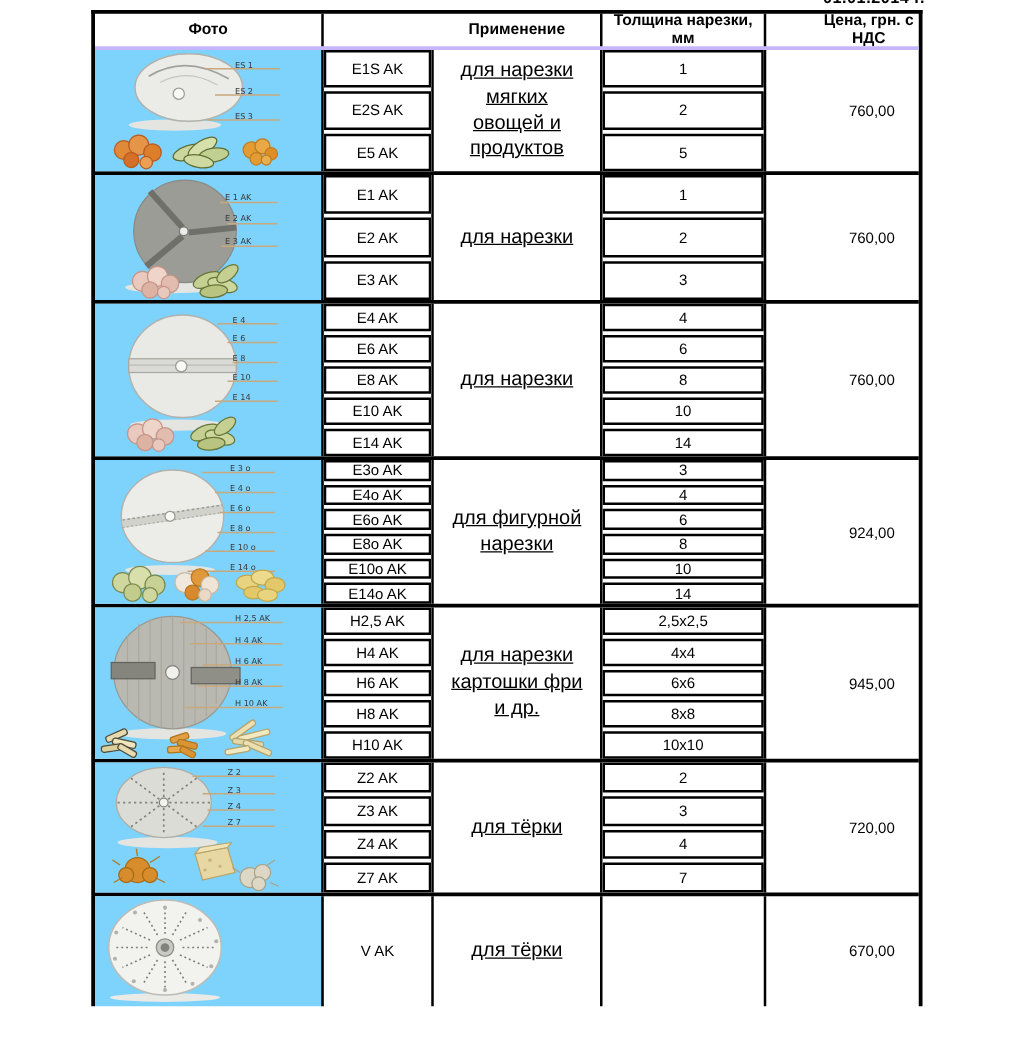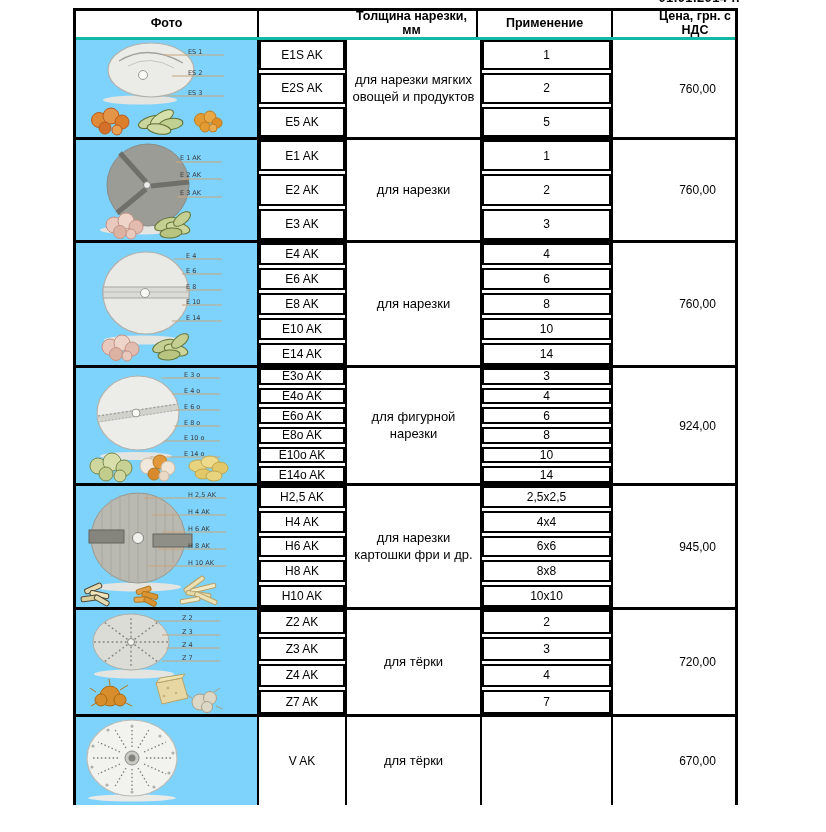--- a/index.html
+++ b/index.html
@@ -4,33 +4,33 @@
 <style>
   * { margin:0; padding:0; box-sizing:border-box; }
   html,body { width:826px; height:832px; background:#fff; }
   body { font-family:"Liberation Sans", sans-serif; color:#000; position:relative; overflow:hidden; }
 
   .topnote-clip { position:absolute; top:0; left:0; width:100%; height:6px; overflow:hidden; }
   .topnote { position:absolute; top:-10px; right:86px; font-size:13px; font-weight:bold; letter-spacing:.4px; }
 
   .pricetable { position:absolute; left:73px; top:8px; width:665px; border:3px solid #000; border-bottom:none; background:#fff; }
 
-  .hrow { display:flex; height:29px; border-bottom:3px solid #14b8a6; }
+  .hrow { display:flex; height:29px; border-bottom:3px solid #c4b5fd; }
   .hcell { display:flex; align-items:center; justify-content:center; text-align:center;
            font-weight:bold; font-size:12.5px; line-height:1.1; border-right:2px solid #000; padding:0 2px; }
   .w-photo { width:183px; } .w-model { width:88px;margin-top:47px; } .w-app { width:135px; } .w-thick { width:131px; }
   .w-price { flex:1; border-right:none !important;padding-left:44px; }
 
   .group { display:flex; border-bottom:3px solid #000; }
   .group.lastrow { border-bottom:none; }
   .cell { border-right:2px solid #000; position:relative; }
   .c-photo { width:183px; overflow:hidden; background:#7dd3fc; }
   .c-model { width:88px; display:flex; flex-direction:column; gap:3px; }
   .c-app   { width:135px; display:flex; align-items:center; justify-content:center; text-align:center;
-             font-size:13px; line-height:1.3; padding:0 3px; }
+             font-size:16px; line-height:1.3; padding:0 13px;text-decoration:underline; }
   .c-thick { width:131px; display:flex; flex-direction:column; gap:3px; }
   .c-price { flex:1; border-right:none; display:flex; align-items:center; justify-content:center; font-size:12px;padding-left:47px; }
 
   .box { flex:1; border:2px solid #000; display:flex; align-items:center; justify-content:center;
          font-size:12px; background:#fff; overflow:hidden; line-height:1; }
   .solo { flex:1; display:flex; align-items:center; justify-content:center; font-size:12px; }
 
   .photo-art { position:absolute; left:0; top:0; display:block; }
   .plabel { position:absolute; font-size:6.5px; line-height:1; color:#3a3a3a; white-space:nowrap;
             font-family:"DejaVu Sans", sans-serif; }
@@ -40,22 +40,22 @@
 
 <div class="topnote-clip">
   <div class="topnote">01.01.2014 г.</div>
 </div>
 
 <div class="pricetable">
 
   <div class="hrow">
     <div class="hcell w-photo">Фото</div>
     <div class="hcell w-model">Модель</div>
+    <div class="hcell w-app">Применение</div>
     <div class="hcell w-thick">Толщина нарезки, мм</div>
-    <div class="hcell w-app">Применение</div>
     <div class="hcell w-price w-price">Цена, грн. с НДС</div>
   </div>
 
   <div class="group" style="height:100px">
     <div class="cell c-photo">
       <svg class="photo-art" width="183" height="97" viewBox="0 0 183 97">
         <ellipse cx="64" cy="60" rx="37" ry="4.5" fill="#e4e4e1"></ellipse>
         <ellipse cx="75" cy="30" rx="43" ry="27" fill="#ebebe8" stroke="#b2b2ac" stroke-width="1.2"></ellipse>
         <path d="M43 21 Q72 3 107 23" fill="none" stroke="#a2a29c" stroke-width="1.4"></path>
         <path d="M52 26 Q74 14 98 28" fill="none" stroke="#c6c6c0" stroke-width="1"></path>

